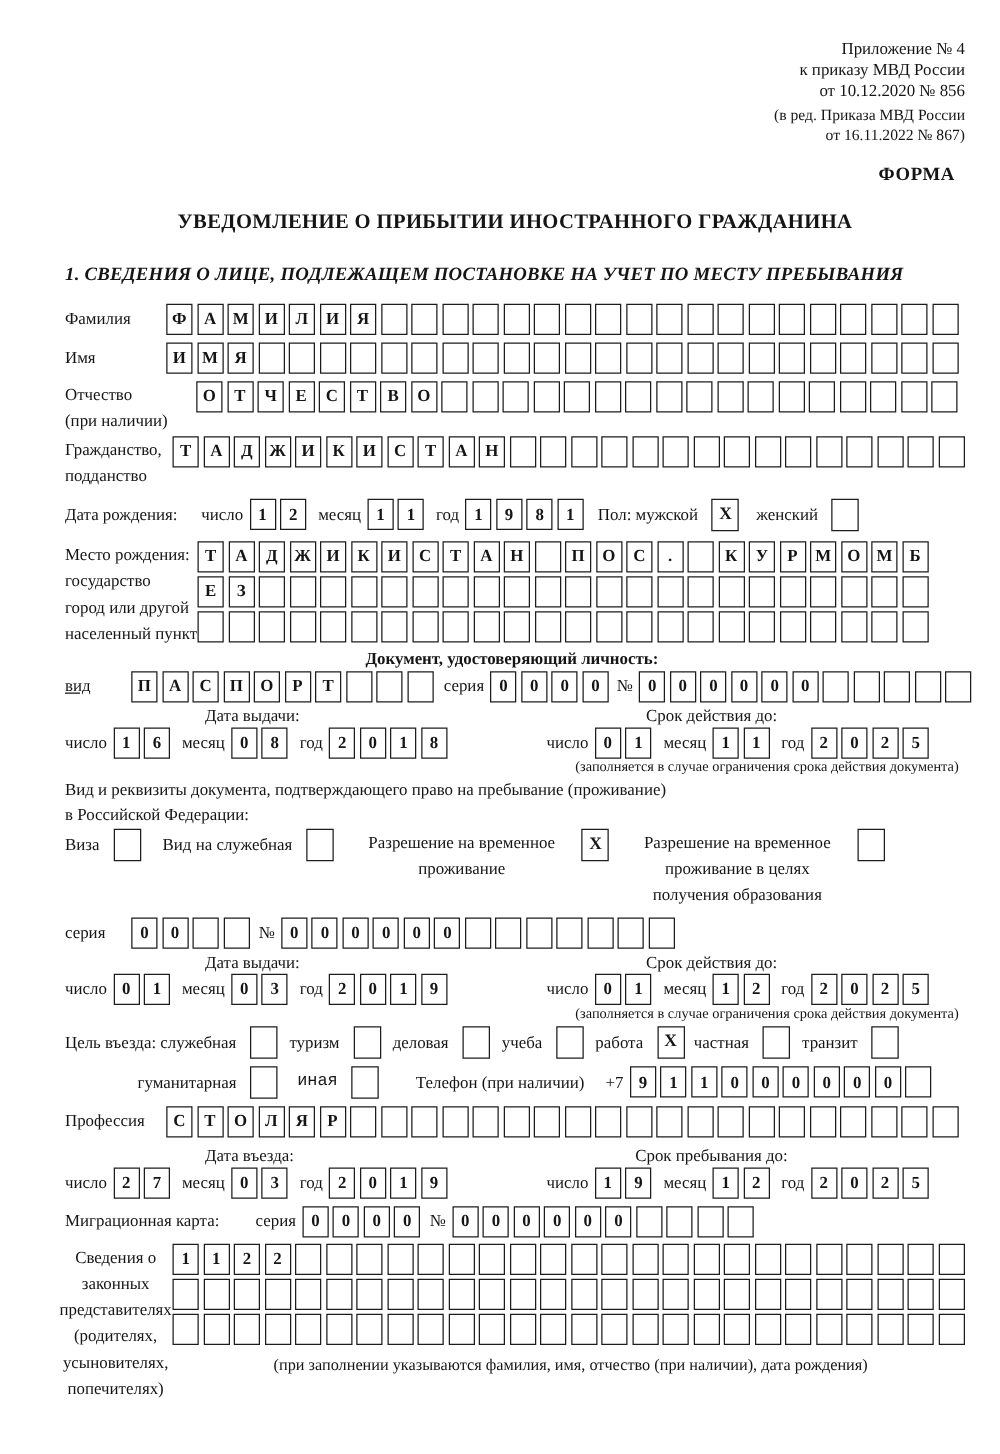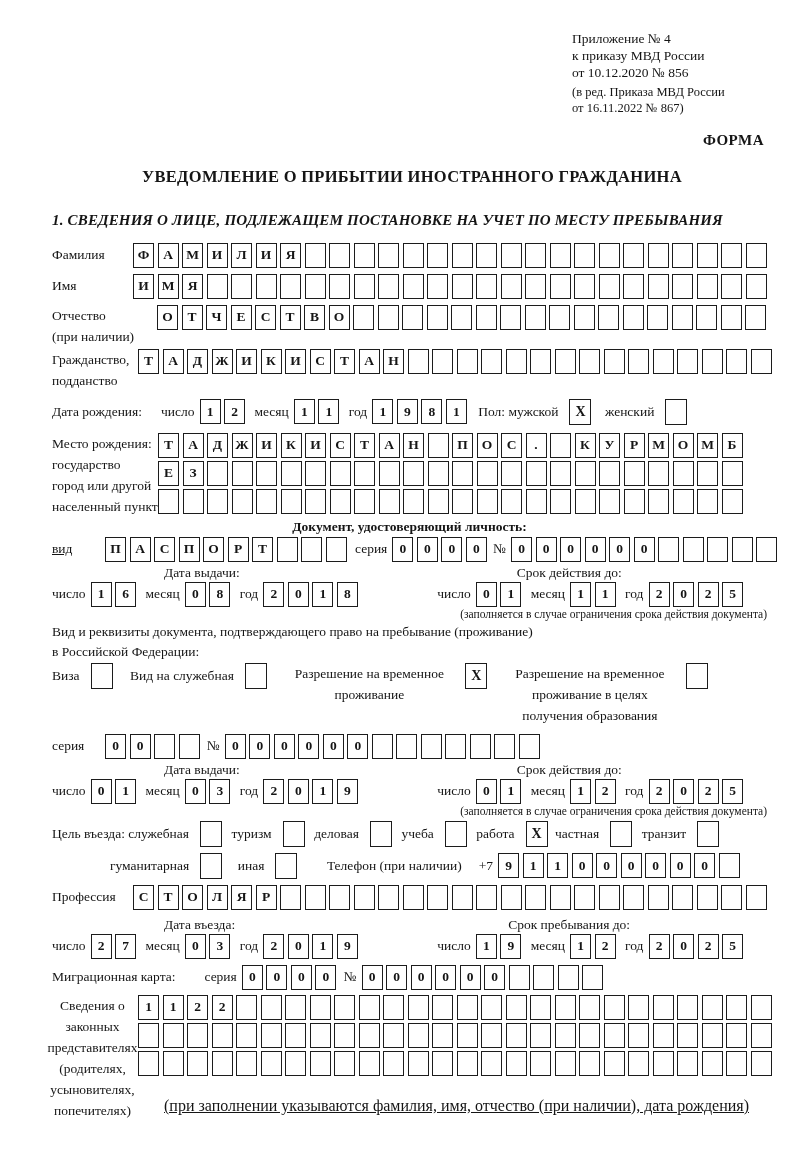--- a/index.html
+++ b/index.html
@@ -1,18 +1,18 @@
 <!DOCTYPE html>
 <html><head>
 <meta charset="utf-8">
 <style>
   html,body{margin:0;padding:0;background:#fff;}
   body{width:800px;height:1163px;font-family:"Liberation Serif","DejaVu Serif",serif;color:#151515;}
   .page{box-sizing:border-box;width:800px;height:1163px;padding:30px 28px 0 52px;overflow:hidden;background:#fff;}
-  .hdr-block{margin-left:auto;width:200px;font-size:13.5px;line-height:1.26;}
+  .hdr-block{margin-left:auto;width:200px;font-size:13.5px;line-height:1.26;text-align:right;}
   .hdr-amend{margin-top:4px;font-size:12.5px;line-height:1.26;}
   .forma{text-align:right;font-weight:bold;font-size:15px;margin-top:15px;padding-right:8px;letter-spacing:.5px;}
   .title{text-align:center;font-weight:bold;font-size:16.5px;margin-top:16px;line-height:1.42;letter-spacing:.3px;}
   .uline{display:inline-block;width:55px;border-bottom:2.2px solid #3a3a3a;margin-left:12px;}
   .section{font-weight:bold;font-size:15px;margin-top:24px;letter-spacing:.2px;white-space:nowrap;font-style:italic;}
   #form-body{margin-top:0;}
   .line{display:flex;align-items:center;flex-wrap:nowrap;}
   .line.top{align-items:flex-start;}
   .lab{font-size:13.5px;white-space:nowrap;flex:none;margin-right:5px;}
   .lab.b{font-weight:bold;}
@@ -21,21 +21,21 @@
   .cells{display:flex;flex:none;}
   .cell{flex:none;display:flex;align-items:center;justify-content:center;width:21px;height:25px;
         border:1.6px solid #1c1c1c;margin-right:3.5px;box-sizing:border-box;
         font-size:13.5px;font-weight:700;}
   .cb{width:22px;height:26px;margin-left:6px;font-size:14px;}
   .stack{display:flex;flex-direction:column;flex:none;font-size:13.5px;}
   .stack .sline{white-space:nowrap;line-height:21px;height:21px;}
   .stack.ctr{text-align:center;}
   .cellcol{display:flex;flex-direction:column;flex:none;}
   .cellcol .cells{margin-bottom:3px;}
-  .rowcaption{font-size:16px;text-align:center;margin-top:18px;white-space:nowrap;text-decoration:underline;}
+  .rowcaption{font-size:13px;text-align:center;margin-top:5px;white-space:nowrap;}
   .gap{flex:none;height:1px;}
 </style>
 </head>
 <body>
 
 <div class="page">
   <div class="hdr-block">
     <div>Приложение № 4</div>
     <div>к приказу МВД России</div>
     <div>от 10.12.2020 № 856</div>
@@ -487,21 +487,21 @@
         <span class="cell cb">X</span>
         <span class="lab" style="margin-left: 4px;">частная</span>
         <span class="cell cb"></span>
         <span class="lab" style="margin-left: 6px;">транзит</span>
         <span class="cell cb"></span>
       </div>
       <div class="line" style="margin-top: 6px;">
         <span class="gap" style="width: 58px;"></span>
         <span class="lab">гуманитарная</span>
         <span class="cell cb"></span>
-        <span class="lab" style="margin-left: 12px;">иная</span>
+        <span class="lab" style="margin-left: 12px; font-family: Liberation Mono, monospace;">иная</span>
         <span class="cell cb"></span>
         <span class="lab" style="margin-left: 26px;">Телефон (при наличии)</span>
         <span class="lab" style="margin-left: 12px;">+7</span>
         <span class="cells">
           <span class="cell">9</span>
           <span class="cell">1</span>
           <span class="cell">1</span>
           <span class="cell">0</span>
           <span class="cell">0</span>
           <span class="cell">0</span>

